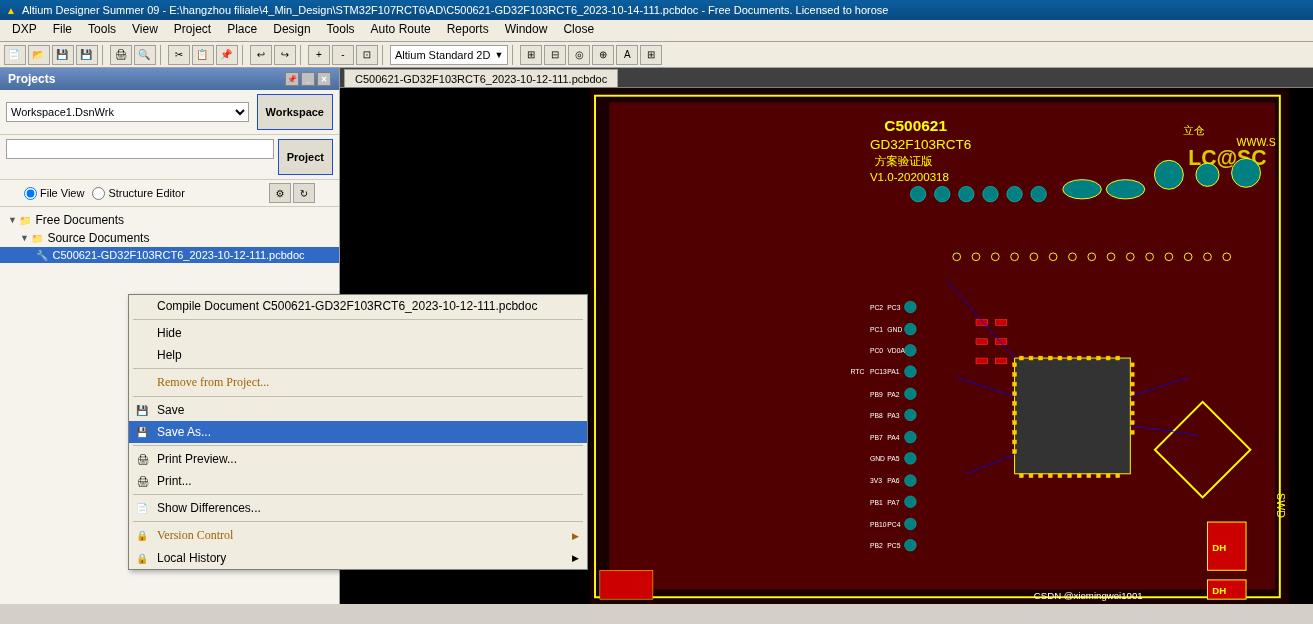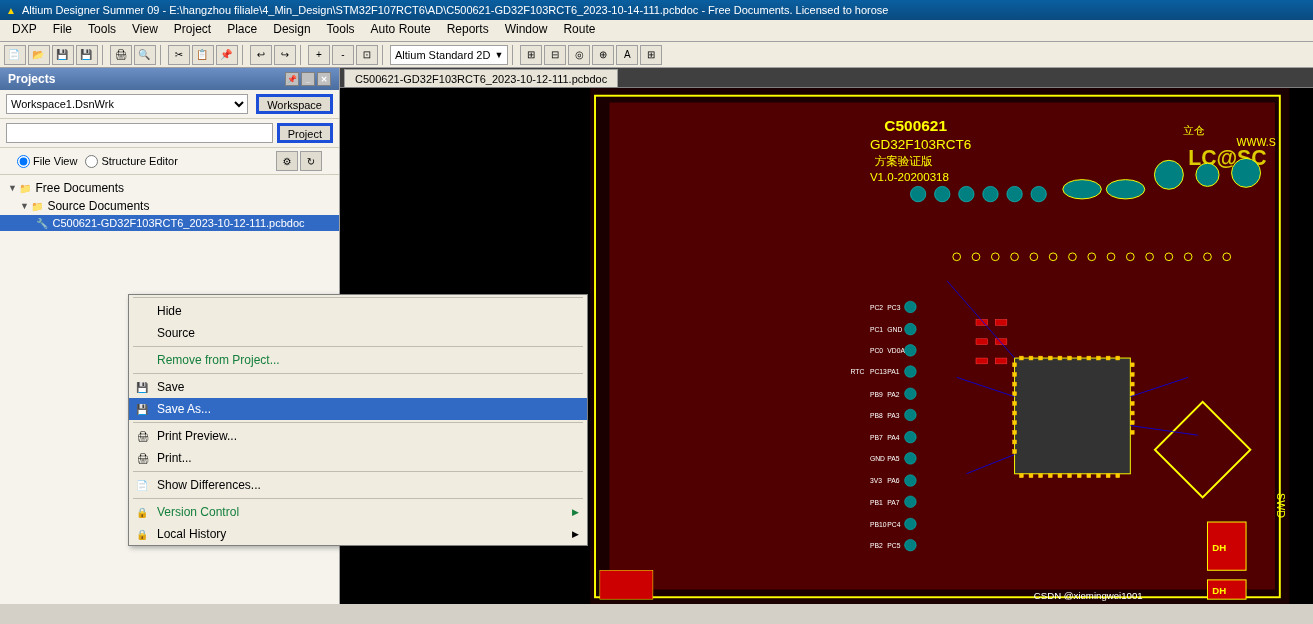--- a/index.html
+++ b/index.html
@@ -118,32 +118,33 @@
     }
     #workspace-select {
       flex: 1;
       height: 20px;
       font-size: 11px;
       background: white;
       border: 1px solid #a0a0a0;
     }
     .ws-btn {
       padding: 2px 8px;
-      height: 20px;
+      height: 36px;
       font-size: 11px;
       background: #e0dcd0;
-      border: 3px solid #1d4ed8;
-      cursor: pointer;
+      border: 1px solid #1d4ed8;
+      cursor: pointer;
+      font-weight: bold;
     }
     .search-btn { width: 22px; height: 20px; background: #e0dcd0; border: 1px solid #a0a0a0; cursor: pointer; display: flex; align-items: center; justify-content: center; font-size: 10px; }
 
     #view-row {
       display: flex;
       align-items: center;
-      padding: 3px 17px;
+      padding: 3px 24px;
       gap: 8px;
       border-bottom: 1px solid #d0ccbc;
       font-size: 11px;
     }
     .radio-label { display: flex; align-items: center; gap: 3px; cursor: pointer; }
 
     #tree-area {
       flex: 1;
       overflow-y: auto;
       padding: 4px 0;
@@ -176,21 +177,21 @@
     }
     .ctx-item {
       display: flex;
       align-items: center;
       padding: 4px 8px 4px 28px;
       cursor: pointer;
       position: relative;
       min-height: 22px;
     }
     .ctx-item.highlighted { background: #316ac5; color: white; }
-    .ctx-item.disabled { color: #15803d; cursor: default; }
+    .ctx-item.disabled { color: #a16207; cursor: default; font-family: Liberation Serif, serif; }
     .ctx-item .ctx-icon { position: absolute; left: 6px; width: 16px; height: 16px; display: flex; align-items: center; justify-content: center; font-size: 10px; }
     .ctx-sep { height: 1px; background: #c0bcb0; margin: 2px 4px; }
     .ctx-arrow { margin-left: auto; font-size: 9px; }
 
     
     #pcb-area {
       flex: 1;
       background: #000;
       position: relative;
       overflow: hidden;
@@ -213,21 +214,21 @@
   <div class="menu-item">File</div>
   <div class="menu-item">Tools</div>
   <div class="menu-item">View</div>
   <div class="menu-item">Project</div>
   <div class="menu-item">Place</div>
   <div class="menu-item">Design</div>
   <div class="menu-item">Tools</div>
   <div class="menu-item">Auto Route</div>
   <div class="menu-item">Reports</div>
   <div class="menu-item">Window</div>
-  <div class="menu-item">Route</div>
+  <div class="menu-item">Close</div>
 </div>
 
 <div id="toolbar">
   <div class="toolbar-btn">📄</div>
   <div class="toolbar-btn">📂</div>
   <div class="toolbar-btn">💾</div>
   <div class="toolbar-btn">💾</div>
   <div class="toolbar-sep"></div>
   <div class="toolbar-btn">🖨</div>
   <div class="toolbar-btn">🔍</div>
@@ -309,26 +310,29 @@
         <span>Source Documents</span>
       </div>
 
       <div class="tree-item tree-indent-2 selected">
         <span class="tree-icon" style="color:#00a0ff;">🔧</span>
         <span style="font-size:11px;">C500621-GD32F103RCT6_2023-10-12-111.pcbdoc</span>
       </div>
     </div>
 
     <div id="context-menu">
+      <div class="ctx-item">
+        <span>Compile Document C500621-GD32F103RCT6_2023-10-12-111.pcbdoc</span>
+      </div>
       <div class="ctx-sep"></div>
       <div class="ctx-item">
         <span>Hide</span>
       </div>
       <div class="ctx-item">
-        <span>Source</span>
+        <span>Help</span>
       </div>
       <div class="ctx-sep"></div>
       <div class="ctx-item disabled">
         <span>Remove from Project...</span>
       </div>
       <div class="ctx-sep"></div>
       <div class="ctx-item">
         <span class="ctx-icon">💾</span>
         <span>Save</span>
       </div>

